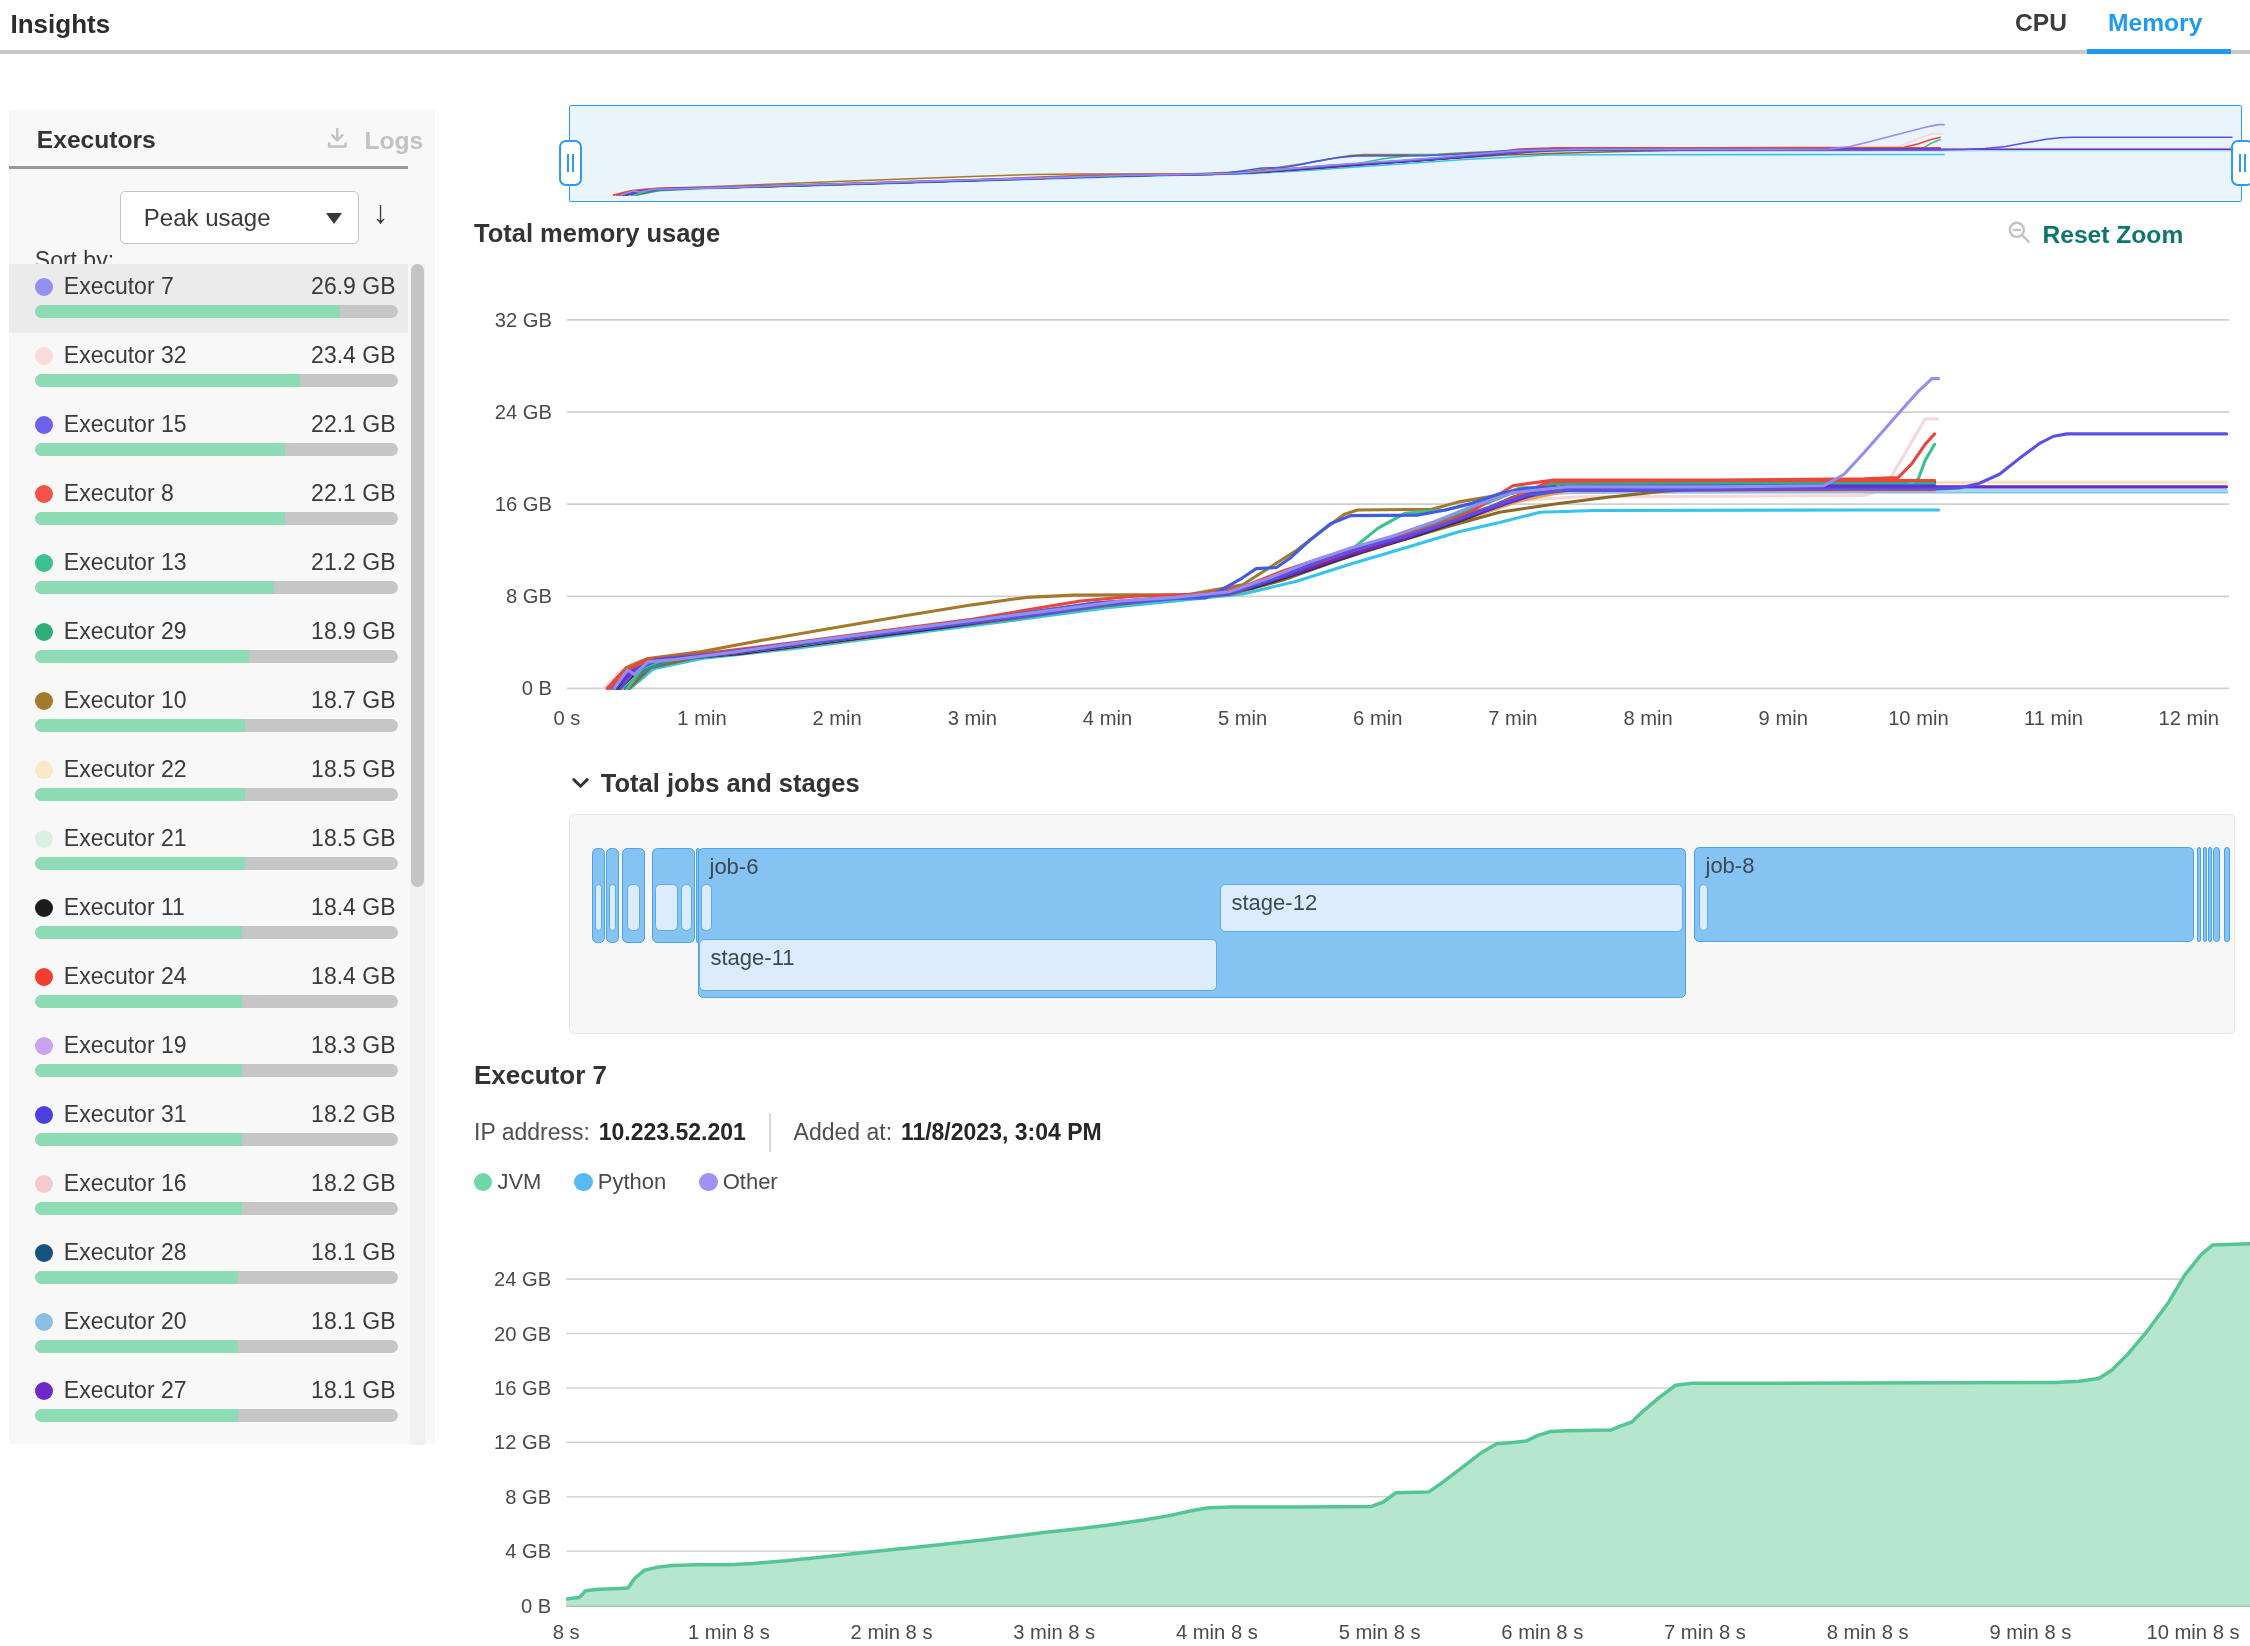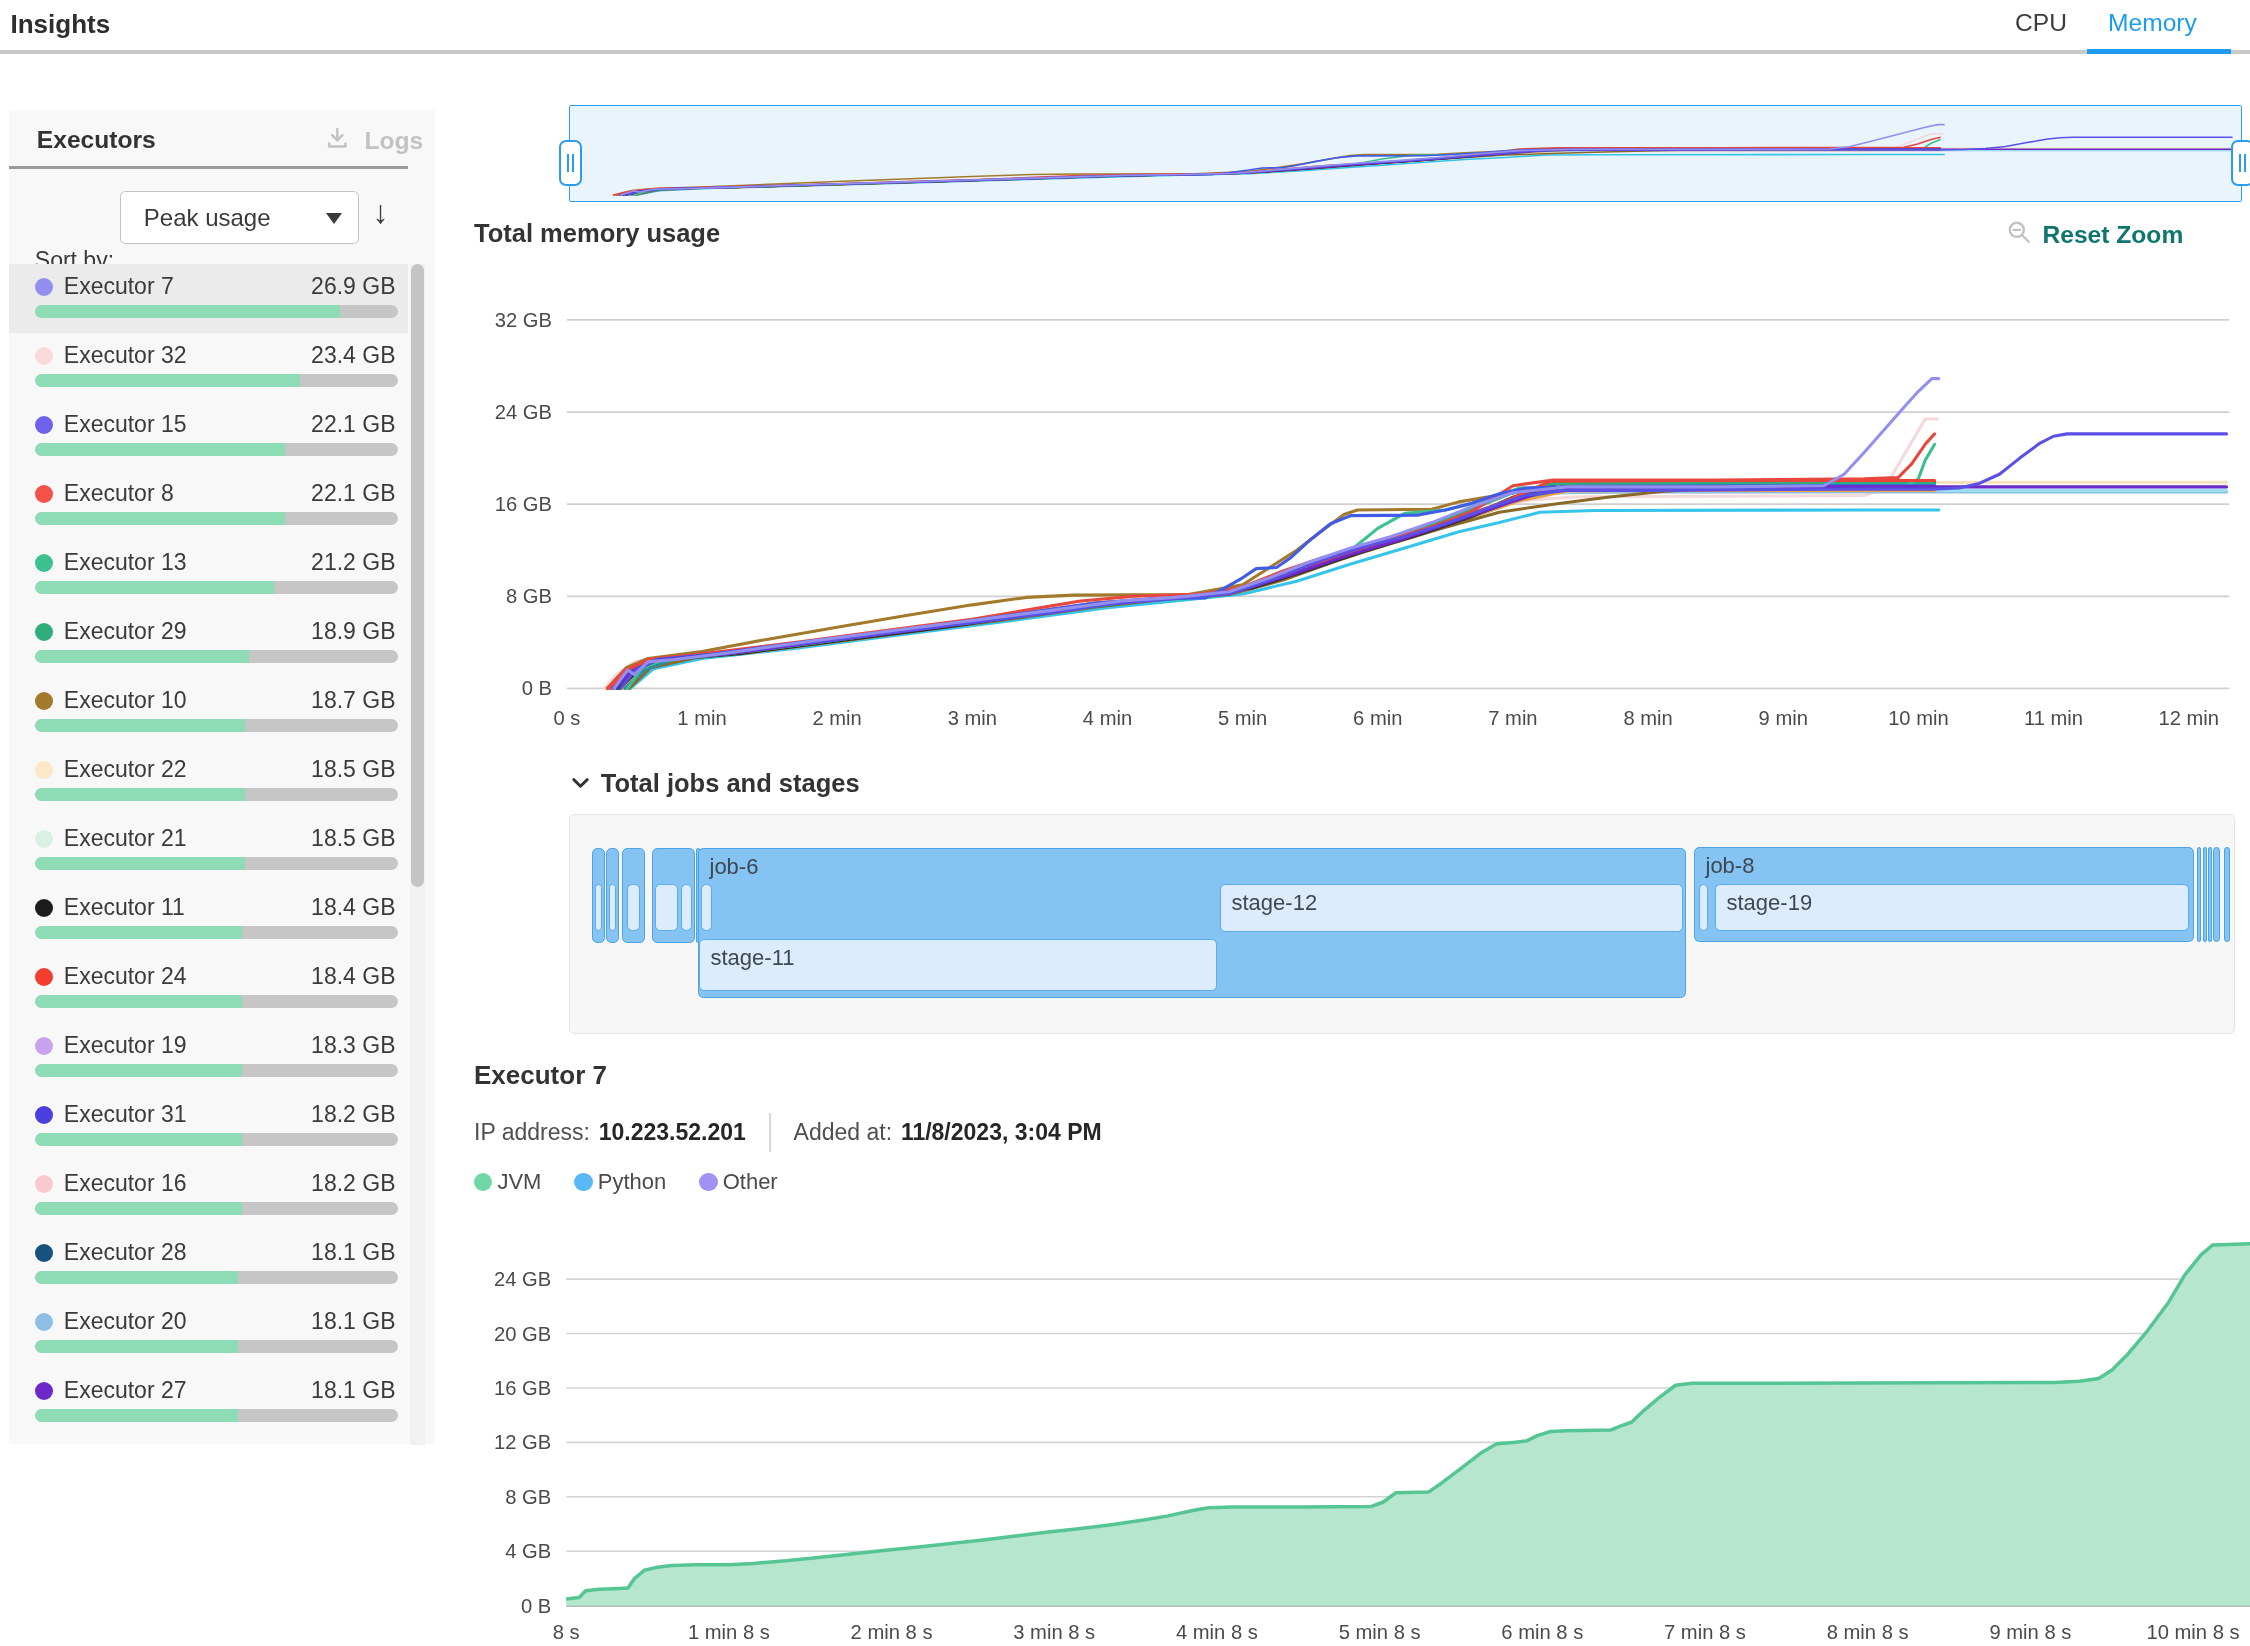--- a/index.html
+++ b/index.html
@@ -3,21 +3,21 @@
 <meta charset="utf-8">
 <style>
   html,body{margin:0;padding:0;background:#fff;}
   .page{position:relative;width:2251px;height:1647px;background:#fff;
         font-family:"Liberation Sans",sans-serif;color:#333;overflow:hidden;}
   .abs{position:absolute;}
 
   
   .app-title{left:10.5px;top:8.8px;font-size:26px;font-weight:600;color:#2d2d2d;}
   .top-divider{left:0;top:50px;width:2251px;height:4.4px;background:#c9c9c9;}
-  .tab{top:8.8px;font-size:24.6px;font-weight:400;cursor:pointer;}
+  .tab{top:8.8px;font-size:24.6px;font-weight:700;cursor:pointer;}
   .tab-cpu{left:2015px;color:#3c3c3c;}
   .tab-memory{left:2108px;color:#1e9bf0;}
   .tab-underline{left:2087px;top:49px;width:144px;height:5.3px;background:#1e9bf0;}
 
   
   .sidebar{left:8.8px;top:110px;width:426px;height:1334px;background:#f8f8f8;}
   .sb-title{left:28px;top:16px;font-size:24.6px;font-weight:700;color:#333;}
   .logs-btn{left:316px;top:16px;display:flex;align-items:center;gap:15px;
             color:#c2c2c2;font-size:24.6px;font-weight:600;cursor:pointer;}
   .sb-divider{left:0;top:56px;width:399px;height:2.6px;background:#9a9a9a;}
@@ -367,23 +367,20 @@
       <div class="gstage" style="left: 129px; top: 124px; width: 518px; height: 52px;">
         <span class="glabel">stage-11</span>
       </div>
       <div class="gstage" style="left: 650px; top: 69px; width: 463px; height: 48px;">
         <span class="glabel">stage-12</span>
       </div>
       <div class="gjob" style="left: 1124px; top: 32px; width: 500px; height: 95px;">
         <span class="glabel">job-8</span>
       </div>
       <div class="gstage" style="left: 1129px; top: 69px; width: 8.8px; height: 47px;"></div>
-      <div class="gstage" style="left: 1145px; top: 69px; width: 474px; height: 47px;">
-        <span class="glabel">stage-19</span>
-      </div>
       <div class="gjob" style="left: 1627px; top: 32px; width: 3.5px; height: 95px;"></div>
       <div class="gjob" style="left: 1633px; top: 32px; width: 3.5px; height: 95px;"></div>
       <div class="gjob" style="left: 1638px; top: 32px; width: 3.5px; height: 95px;"></div>
       <div class="gjob" style="left: 1643px; top: 32px; width: 7px; height: 95px;"></div>
       <div class="gjob" style="left: 1654px; top: 32px; width: 6.1px; height: 95px;"></div>
     </div>
 
   <div class="abs detail-title">Executor 7</div>
   <div class="abs detail-info">
     <span>IP address:</span>

